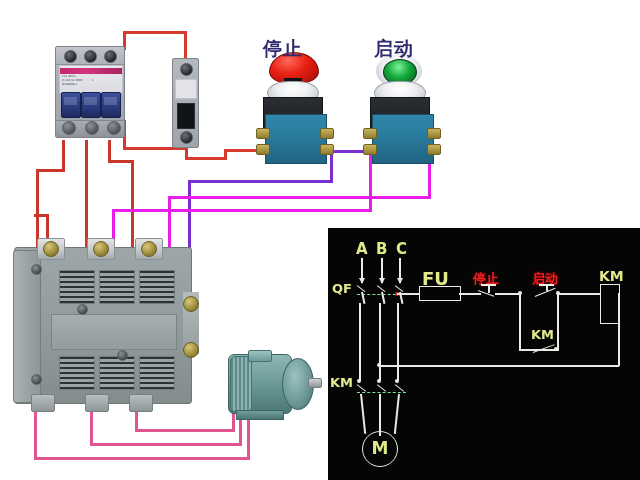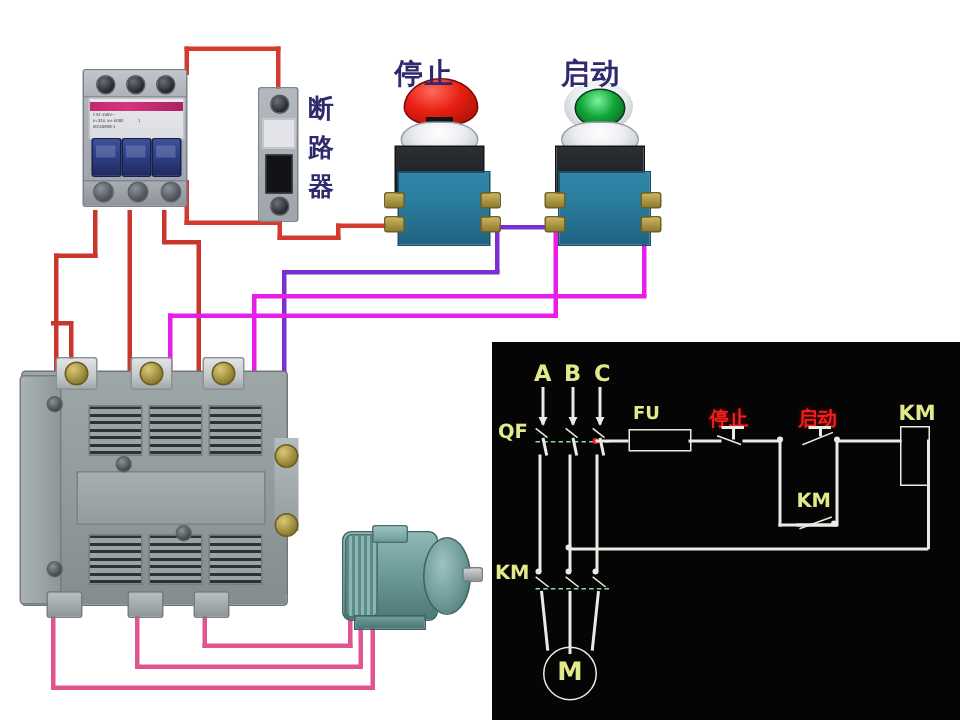--- a/index.html
+++ b/index.html
@@ -219,21 +219,20 @@
     <div class="brk-lug" style="left:51px;"></div>
   </div>
 
   <div id="breaker2" class="abs">
     <div class="b2-screw" style="top:4px;"></div>
     <div class="b2-lbl"></div>
     <div class="b2-win"></div>
     <div class="b2-screw" style="top:72px;"></div>
   </div>
 
-  <div class="cn-lbl" id="lbl-breaker">断路器</div>
 
   <div class="abs" style="left:256px;top:52px;width:76px;height:104px;">
     <div id="mush" style="left:13px;top:0px;"></div>
     <div id="mushstem" style="left:28px;top:26px;"></div>
     <div class="pb-collar" style="left:11px;top:29px;"></div>
     <div class="pb-blk" style="left:7px;top:45px;"></div>
     <div class="pb-base" style="left:9px;top:62px;"></div>
     <div class="pb-term" style="left:0px;top:76px;"></div>
     <div class="pb-term" style="left:64px;top:76px;"></div>
     <div class="pb-term" style="left:0px;top:92px;"></div>
@@ -333,21 +332,21 @@
     <div class="sline sline-v" style="left:51px;top:166px;height:42px;"></div>
     <div class="sline sline-v" style="left:70px;top:166px;height:40px;transform:rotate(6deg);transform-origin:top;"></div>
 
     <div id="mcircle" style="left:34px;top:203px;">
       <span>M</span>
     </div>
 
     <div class="rnode" style="left:67px;top:64px;"></div>
     <div class="sline sline-h" style="left:69px;top:65px;width:22px;"></div>
 
-    <div class="stxt y" style="left:94px;top:40px;font-size:12px;">FU</div>
+    <div class="stxt y" style="left:94px;top:40px;font-size:18px;">FU</div>
     <div class="sbox" style="left:91px;top:58px;width:40px;height:13px;"></div>
     <div class="sline sline-h" style="left:131px;top:65px;width:22px;"></div>
 
     <div class="stxt r" style="left:145px;top:42px;font-size:13px;">停止</div>
     <div class="sline sline-v" style="left:160px;top:56px;height:9px;"></div>
     <div class="sline sline-h" style="left:153px;top:56px;width:15px;"></div>
     <div class="sline" style="left:150px;top:62px;width:17px;height:1.4px;transform:rotate(20deg);transform-origin:left center;"></div>
     <div class="sline sline-h" style="left:167px;top:65px;width:25px;"></div>
 
     <div class="stxt r" style="left:204px;top:42px;font-size:13px;">启动</div>

